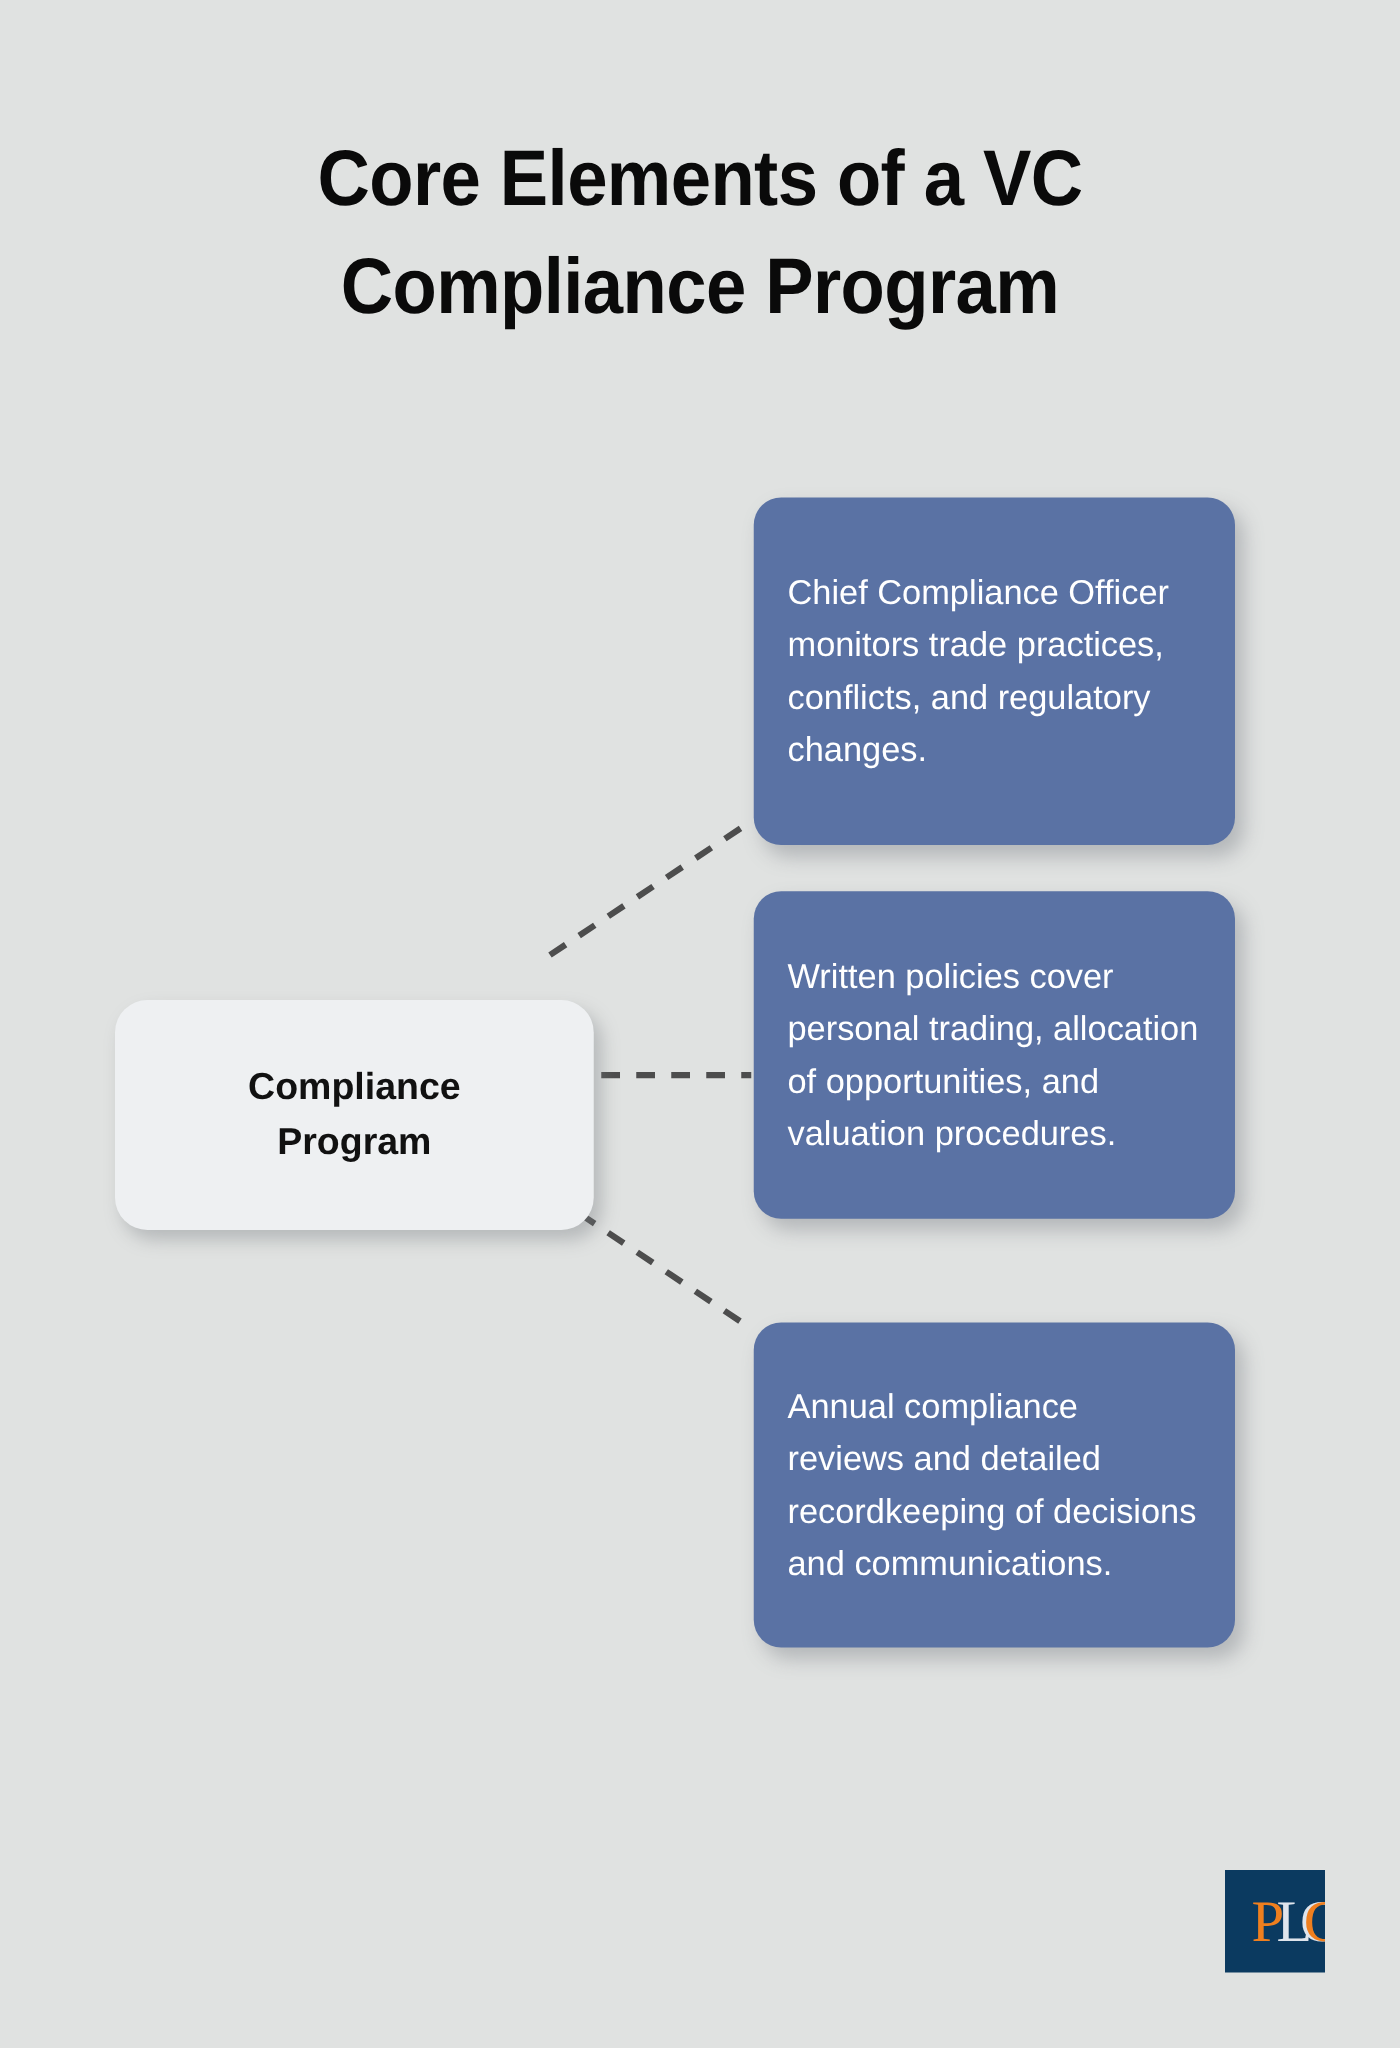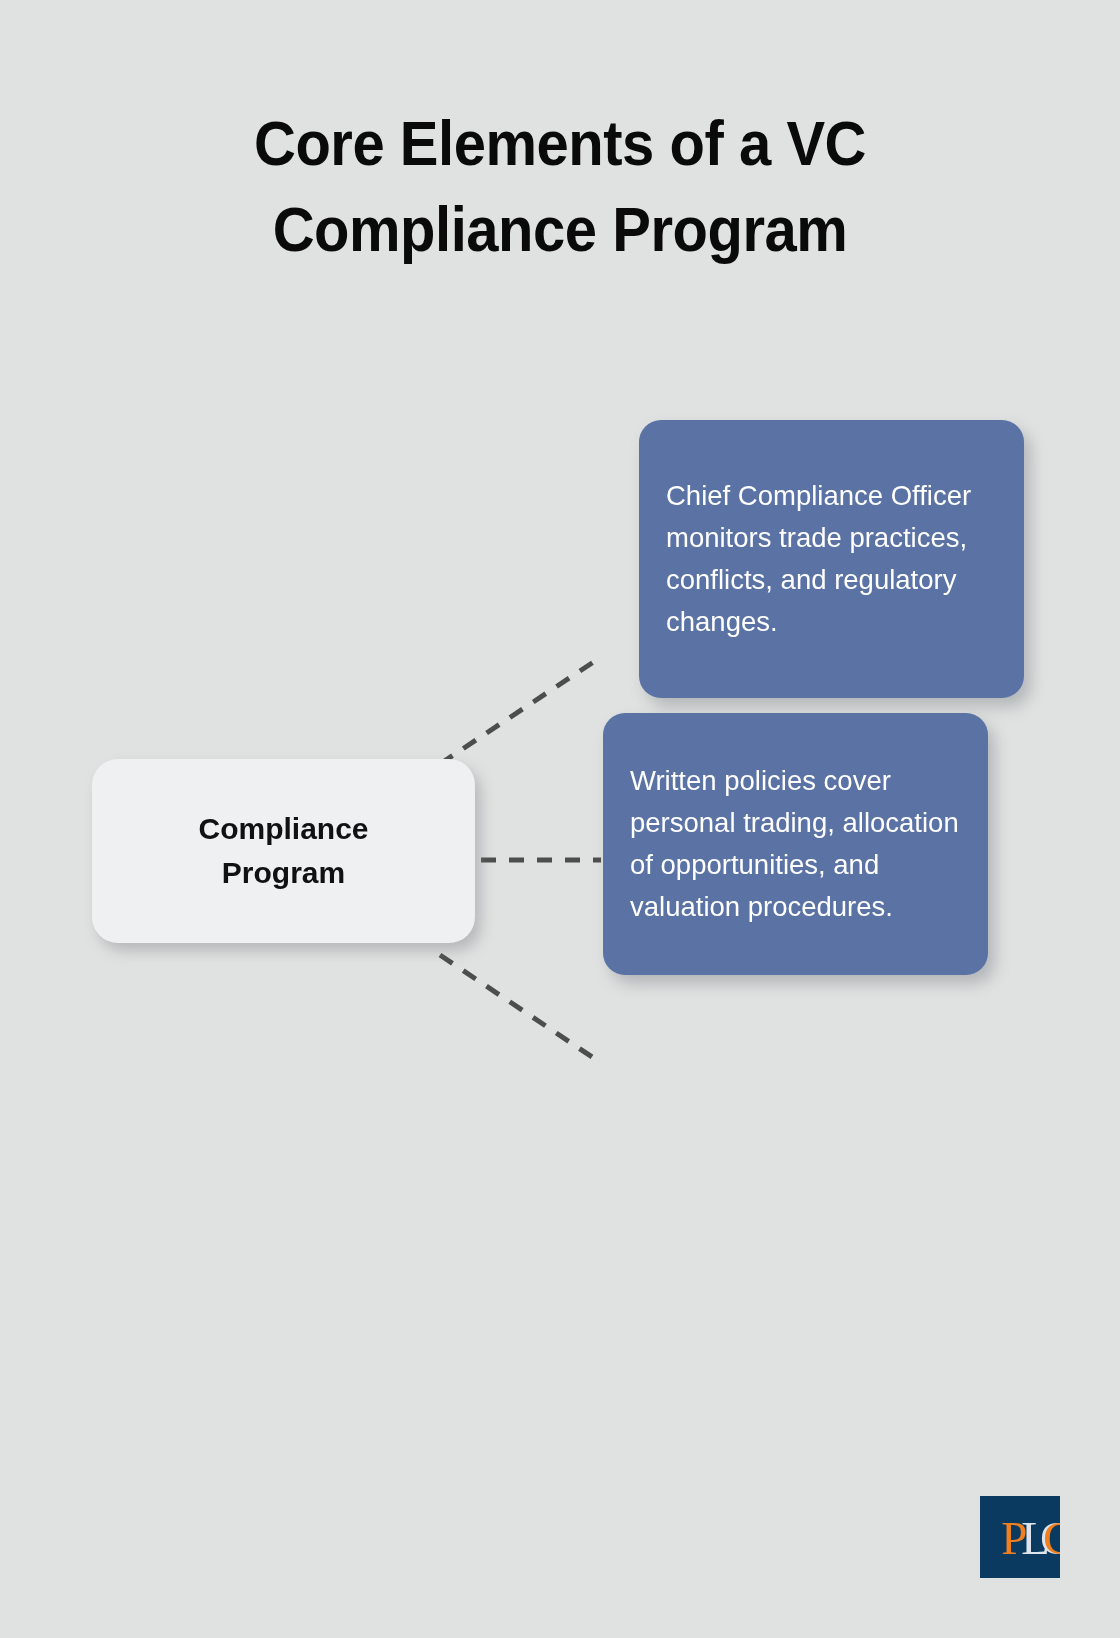--- a/index.html
+++ b/index.html
@@ -49,21 +49,21 @@
     top: 0;
     width: 1120px;
     height: 1638px;
     pointer-events: none;
   }
 
   
   .center-node {
     position: absolute;
     left: 92px;
-    top: 759px;
+    top: 800px;
     width: 383px;
     height: 184px;
     background: #eef0f2;
     border-radius: 26px;
     box-shadow: 6px 8px 14px rgba(120,125,130,0.40);
     display: flex;
     align-items: center;
     justify-content: center;
   }
   .center-label {
@@ -89,21 +89,21 @@
     align-items: center;
   }
   .card-text {
     font-family: "Liberation Sans", sans-serif;
     font-weight: normal;
     font-size: 27.5px;
     line-height: 42px;
     color: #ffffff;
     padding: 0 28px 0 27px;
   }
-  #card-1 { top: 420px; height: 278px; margin-left: 36px; }
+  #card-1 { top: 398px; height: 278px; }
   #card-2 { top: 713px; height: 262px; }
   #card-3 { top: 1058px; height: 260px; }
 
   
   .logo {
     position: absolute;
     left: 980px;
     top: 1496px;
     width: 80px;
     height: 82px;
@@ -155,20 +155,23 @@
   </div>
 
   <div class="card" id="card-1">
     <div class="card-text">Chief Compliance Officer monitors trade practices, conflicts, and regulatory changes.</div>
   </div>
 
   <div class="card" id="card-2">
     <div class="card-text">Written policies cover personal trading, allocation of opportunities, and valuation procedures.</div>
   </div>
 
+  <div class="card" id="card-3">
+    <div class="card-text">Annual compliance reviews and detailed recordkeeping of decisions and communications.</div>
+  </div>
 
   <div class="logo">
     <div class="logo-text">
       <span class="logo-p">P</span><span class="logo-l">L</span><span class="logo-g">G</span><span class="logo-g-overlay">G</span>
     </div>
   </div>
 
 </div>
 
 </body></html>

